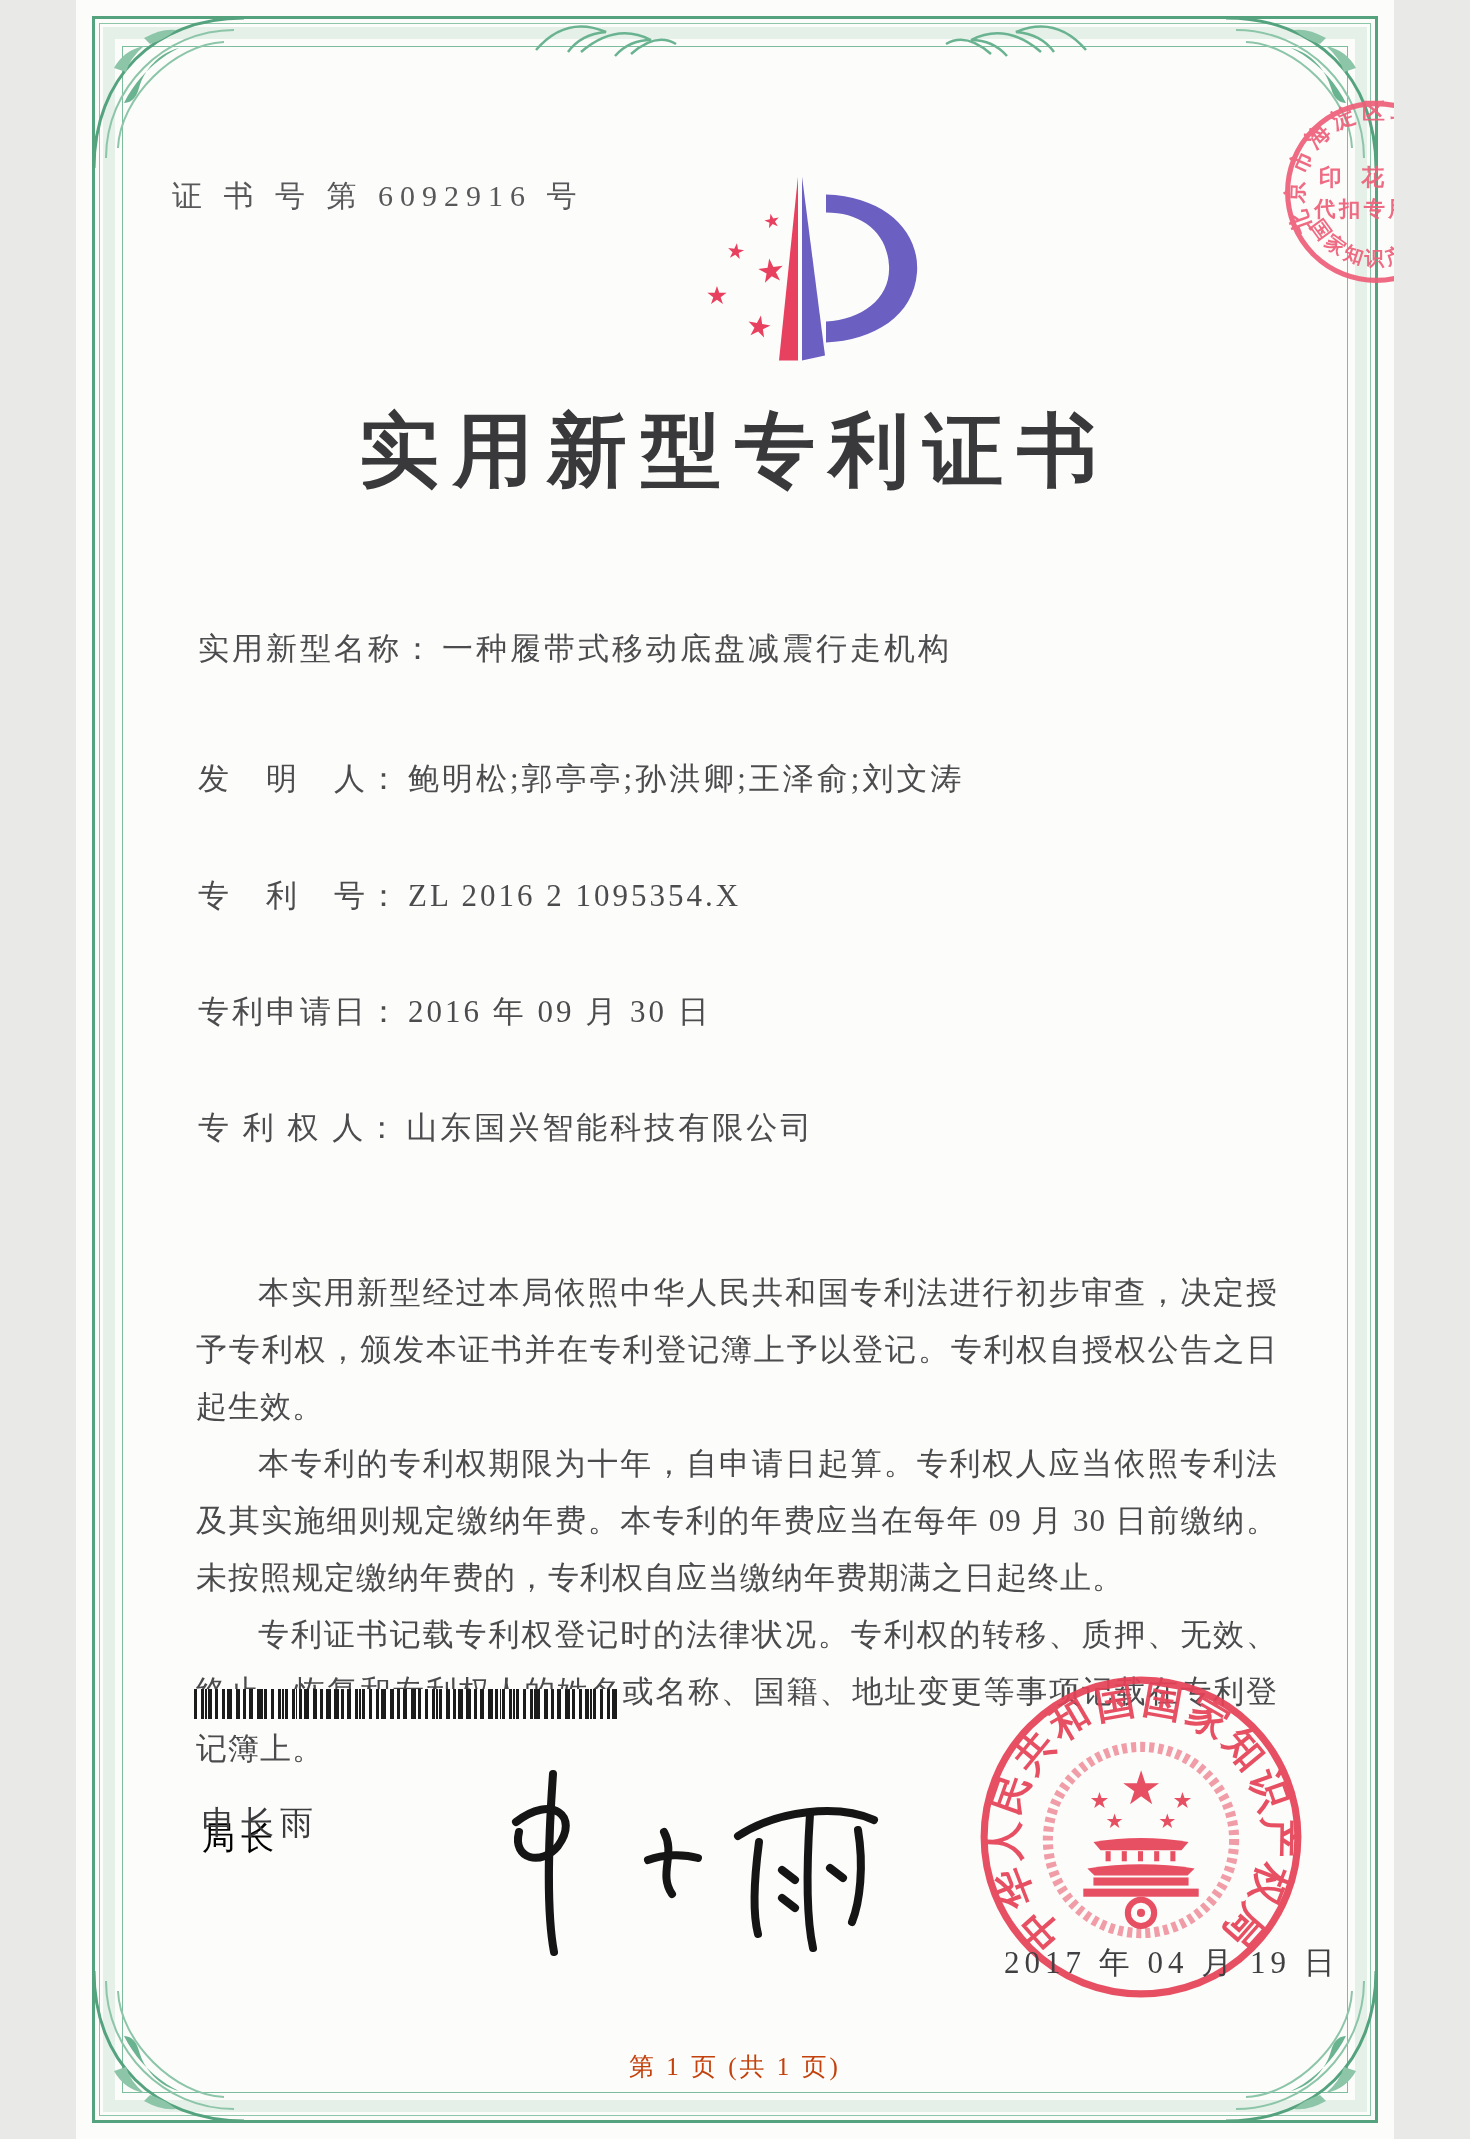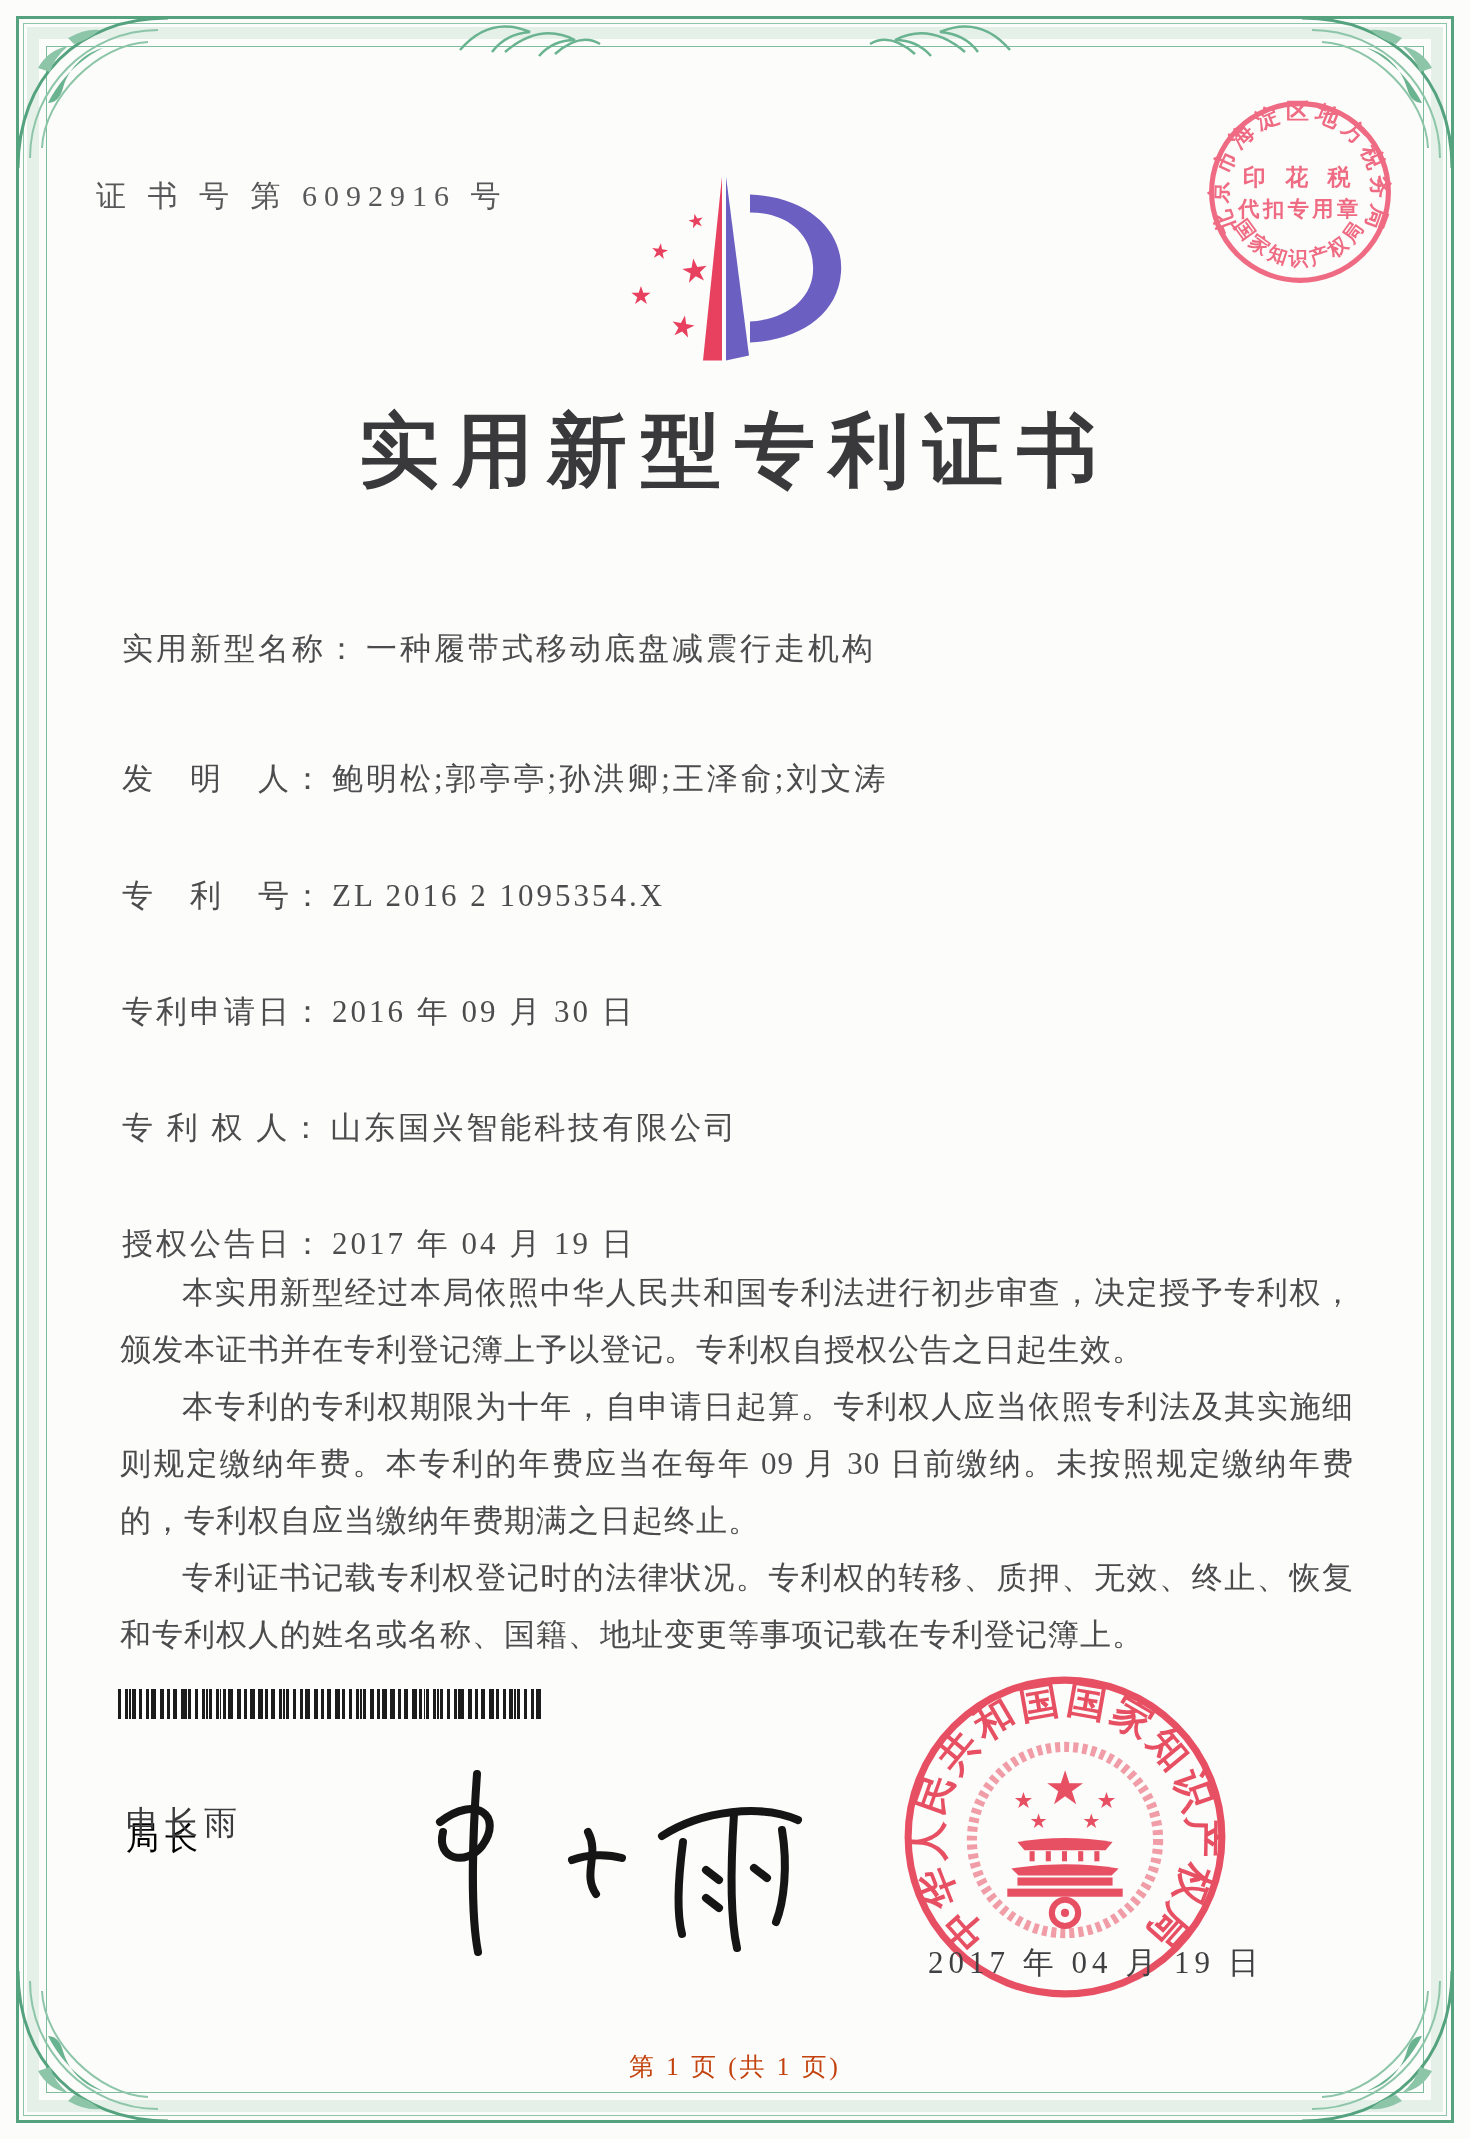--- a/index.html
+++ b/index.html
@@ -1,17 +1,17 @@
 <!DOCTYPE html>
 <html><head>
 <meta charset="utf-8">
 <style>
   html,body{margin:0;padding:0;background:#e9e9e7;}
   .page{
-    position:relative;width:1470px;height:2139px;margin:0 auto;
+    position:relative;width:1318px;height:2139px;margin:0 auto;
     background:#fcfcfa;overflow:hidden;
     font-family:"Liberation Serif","DejaVu Serif",serif;
     color:#4b4b4d;
   }
   
   .frame-a{position:absolute;inset:16px;border:3px solid #55a37e;pointer-events:none;}
   .frame-b{position:absolute;inset:23px;border:1px solid #8cc5a8;pointer-events:none;}
   .frame-band{position:absolute;inset:27px;border:12px solid rgba(106,179,144,0.16);pointer-events:none;}
   .frame-c{position:absolute;inset:46px;border:1px solid #7dbd9d;pointer-events:none;}
   .corner{position:absolute;width:170px;height:170px;pointer-events:none;}
@@ -159,23 +159,20 @@
     <span class="lbl">发　明　人：</span><span class="val">鲍明松;郭亭亭;孙洪卿;王泽俞;刘文涛</span>
   </div>
   <div class="field f3">
     <span class="lbl">专　利　号：</span><span class="val">ZL 2016 2 1095354.X</span>
   </div>
   <div class="field f4">
     <span class="lbl">专利申请日：</span><span class="val">2016 年 09 月 30 日</span>
   </div>
   <div class="field f5">
     <span class="lbl">专 利 权 人：</span><span class="val">山东国兴智能科技有限公司</span>
-  </div>
-  <div class="field f6">
-    <span class="lbl">授权公告日：</span><span class="val">2017 年 04 月 19 日</span>
   </div>
 
   <div class="body-text">
     <p>本实用新型经过本局依照中华人民共和国专利法进行初步审查，决定授予专利权，颁发本证书并在专利登记簿上予以登记。专利权自授权公告之日起生效。</p>
     <p>本专利的专利权期限为十年，自申请日起算。专利权人应当依照专利法及其实施细则规定缴纳年费。本专利的年费应当在每年 09 月 30 日前缴纳。未按照规定缴纳年费的，专利权自应当缴纳年费期满之日起终止。</p>
     <p>专利证书记载专利权登记时的法律状况。专利权的转移、质押、无效、终止、恢复和专利权人的姓名或名称、国籍、地址变更等事项记载在专利登记簿上。</p>
   </div>
 
   <div class="barcode"></div>
 

